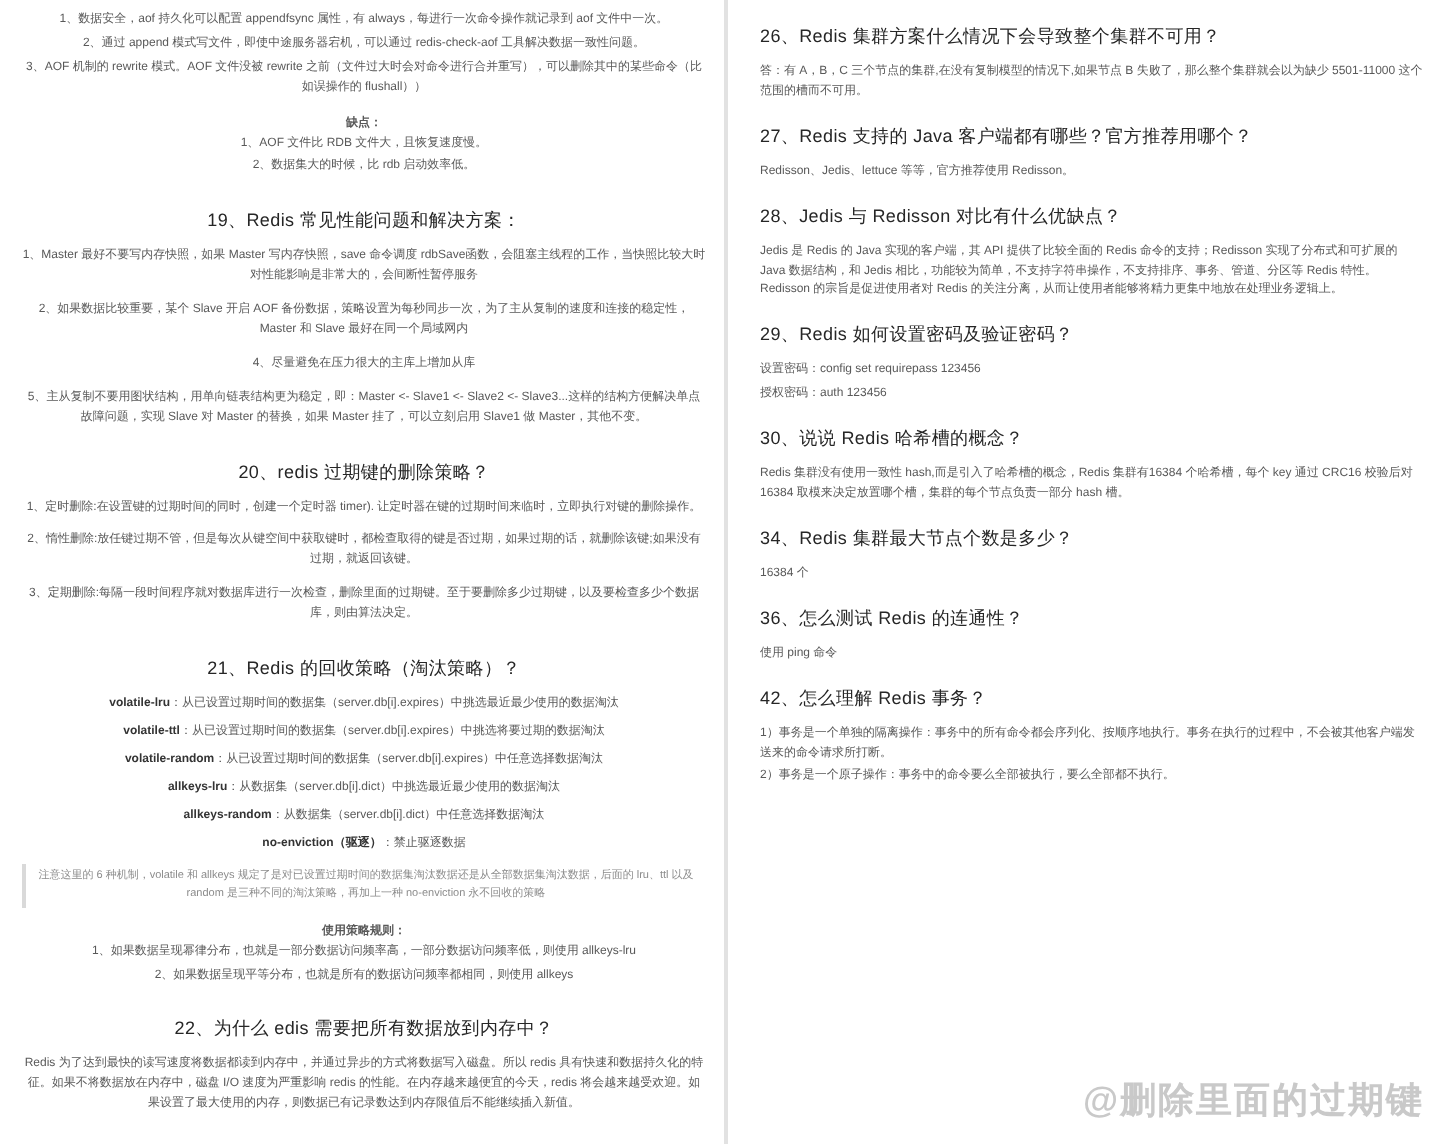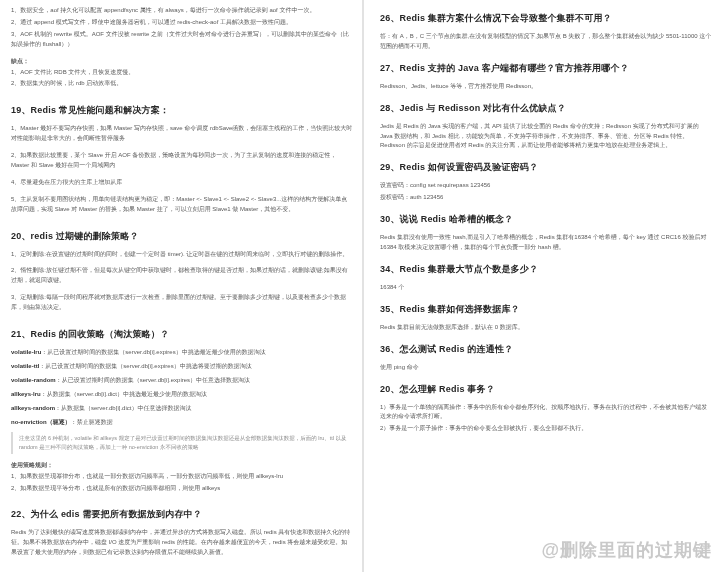--- a/index.html
+++ b/index.html
@@ -3,23 +3,23 @@
 <meta charset="utf-8">
 <style>
   html,body{margin:0;padding:0;}
   body{
     width:720px;height:572px;background:#ffffff;position:relative;overflow:hidden;
     font-family:"Liberation Sans","DejaVu Sans",sans-serif;
     -webkit-font-smoothing:antialiased;
   }
   .divider{position:absolute;left:362px;top:0;width:2px;height:572px;background:#e2e2e2;}
   .col{position:absolute;top:0;}
-  .col-left{left:11px;width:342px;padding-top:6px;}
+  .col-left{left:11px;width:342px;padding-top:6px;text-align:center;}
   .col-right{left:380px;width:332px;padding-top:2px;}
-  h3.q{font-size:9px;font-weight:bold;color:#262626;margin:15px 0 7px;letter-spacing:.2px;}
+  h3.q{font-size:9px;font-weight:normal;color:#262626;margin:15px 0 7px;letter-spacing:.2px;}
   .col-right h3.q:first-child{margin-top:10px;}
   p.t{font-size:6px;color:#595959;line-height:1.65;margin:0 0 7px;}
   p.tight{margin:0 0 2px;}
   .cons-label{font-size:6px;color:#595959;font-weight:bold;margin:4px 0 2px;}
   .policy{font-size:6px;color:#595959;line-height:1.5;margin:0 0 5px;}
   .policy .term{font-weight:bold;color:#333333;}
   .note{border-left:2px solid #d9d9d9;padding:2px 6px;margin:3px 0 7px;color:#8c8c8c;font-size:5.5px;line-height:1.6;}
   .rules-label{font-size:6px;color:#595959;font-weight:bold;margin:2px 0 2px;}
   .watermark{position:absolute;right:8px;bottom:10px;font-size:18px;color:#c9c9c9;letter-spacing:1px;font-weight:bold;}
 </style>
@@ -102,31 +102,27 @@
   </section>
 
 
 
 
   <section>
     <h3 class="q">34、Redis 集群最大节点个数是多少？</h3>
     <p class="t">16384 个</p>
   </section>
 
-  <section>
-    <h3 class="q">35、Redis 集群如何选择数据库？</h3>
-    <p class="t">Redis 集群目前无法做数据库选择，默认在 0 数据库。</p>
-  </section>
 
   <section>
     <h3 class="q">36、怎么测试 Redis 的连通性？</h3>
     <p class="t">使用 ping 命令</p>
   </section>
 
   <section>
-    <h3 class="q">20、怎么理解 Redis 事务？</h3>
+    <h3 class="q">42、怎么理解 Redis 事务？</h3>
     <p class="t tight">1）事务是一个单独的隔离操作：事务中的所有命令都会序列化、按顺序地执行。事务在执行的过程中，不会被其他客户端发送来的命令请求所打断。</p>
     <p class="t">2）事务是一个原子操作：事务中的命令要么全部被执行，要么全部都不执行。</p>
   </section>
 
 </div>
 
 <div class="watermark">@删除里面的过期键</div>
 
 </body></html>

